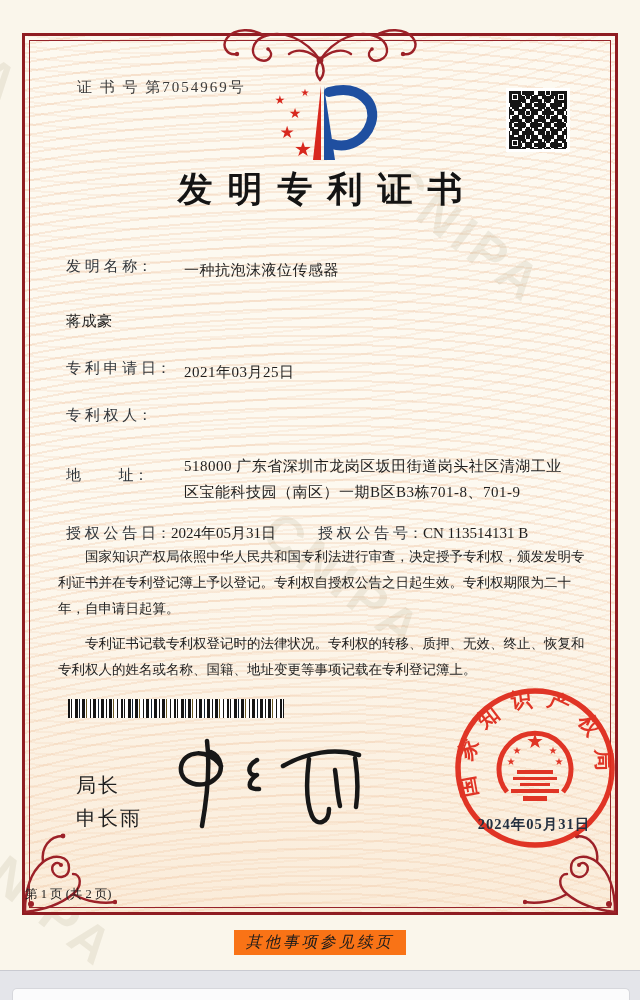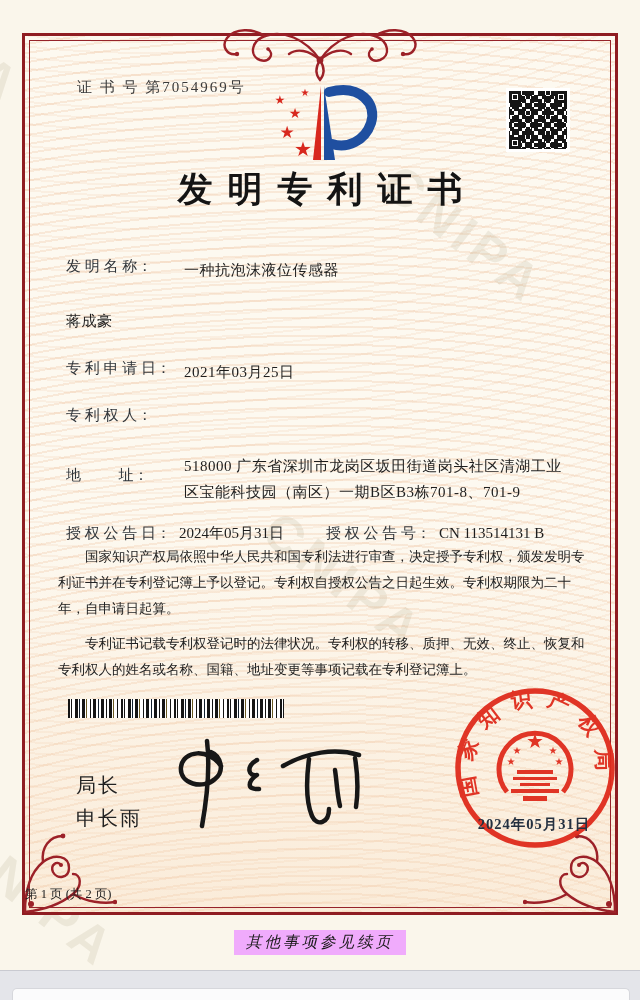--- a/index.html
+++ b/index.html
@@ -29,42 +29,42 @@
   .finder::after{content:"";position:absolute;left:1px;top:1px;width:4px;height:4px;background:#151515;}
   .f-tl{left:0;top:0;} .f-tr{right:0;top:0;} .f-bl{left:0;bottom:0;}
   .title{position:absolute;left:0;top:130px;width:100%;text-align:center;font-size:35px;font-weight:bold;letter-spacing:15px;text-indent:15px;color:#141414;}
   
   .fields{position:absolute;left:41px;top:213px;width:520px;font-size:15px;color:#1d1d1d;}
   .frow{display:flex;align-items:center;margin-bottom:17px;line-height:26px;}
   .flabel{flex:0 0 118px;color:#30353a;white-space:pre;}
   .fvalue{flex:1;letter-spacing:.5px;margin-top:8px;}
   .addr .fvalue{max-width:378px;}
   .grant-row{display:flex;line-height:26px;margin-top:-2px;}
-  .grant-row .pair{display:flex;gap:8px;}
+  .grant-row .pair{display:flex;}
   .grant-row .pair+.pair{margin-left:42px;}
   
   .paras{position:absolute;left:33px;top:508px;width:536px;font-size:13.5px;line-height:1.93;color:#222;}
   .paras p{margin:0 0 9px 0;text-indent:2em;}
   
   .barcode{position:absolute;left:43px;top:663px;width:216px;height:19px;background:repeating-linear-gradient(90deg,
      #141414 0 2px,#fff 2px 3px,#141414 3px 4px,#fff 4px 7px,#141414 7px 10px,#fff 10px 11px,
      #14212e 11px 12px,#fff 12px 14px,#141414 14px 17px,#fff 17px 18px,#6b5a22 18px 19px,#fff 19px 22px,
      #141414 22px 23px,#fff 23px 25px,#141414 25px 28px,#fff 28px 30px,#14212e 30px 31px,#fff 31px 33px,
      #141414 33px 36px,#fff 36px 38px,#141414 38px 39px,#fff 39px 41px,#141414 41px 44px,#fff 44px 45px,
      #6b5a22 45px 46px,#fff 46px 49px,#141414 49px 50px,#fff 50px 53px);}
   
   .director{position:absolute;left:51px;top:733px;font-size:20px;color:#222;letter-spacing:2px;line-height:33px;}
   .signature{position:absolute;left:130px;top:700px;}
   
   .seal{position:absolute;left:428px;top:650px;opacity:.95;}
   .seal-date{position:absolute;left:438px;top:779px;width:142px;text-align:center;font-size:14.5px;font-weight:bold;color:#243040;letter-spacing:1px;}
   
   .page-indicator{position:absolute;left:0;top:850px;width:100%;text-align:left;font-size:12.5px;color:#222;}
   .footer-note{position:absolute;left:0;top:930px;width:100%;text-align:center;}
-  .footer-note span{display:inline-block;background:#f0abfc;padding:2px 12px;font-size:15.5px;letter-spacing:3px;color:#1b1b1b;font-style:italic;}
+  .footer-note span{display:inline-block;background:#f97316;padding:2px 12px;font-size:15.5px;letter-spacing:3px;color:#1b1b1b;font-style:italic;}
   .orn{position:absolute;pointer-events:none;}
   .o-top{left:50%;top:-16px;transform:translateX(-50%);}
   .o-bl{left:-4px;bottom:-4px;}
   .o-br{right:-4px;bottom:-4px;transform:scaleX(-1);}
 </style>
 </head>
 <body>
 
 <div class="page">
 

